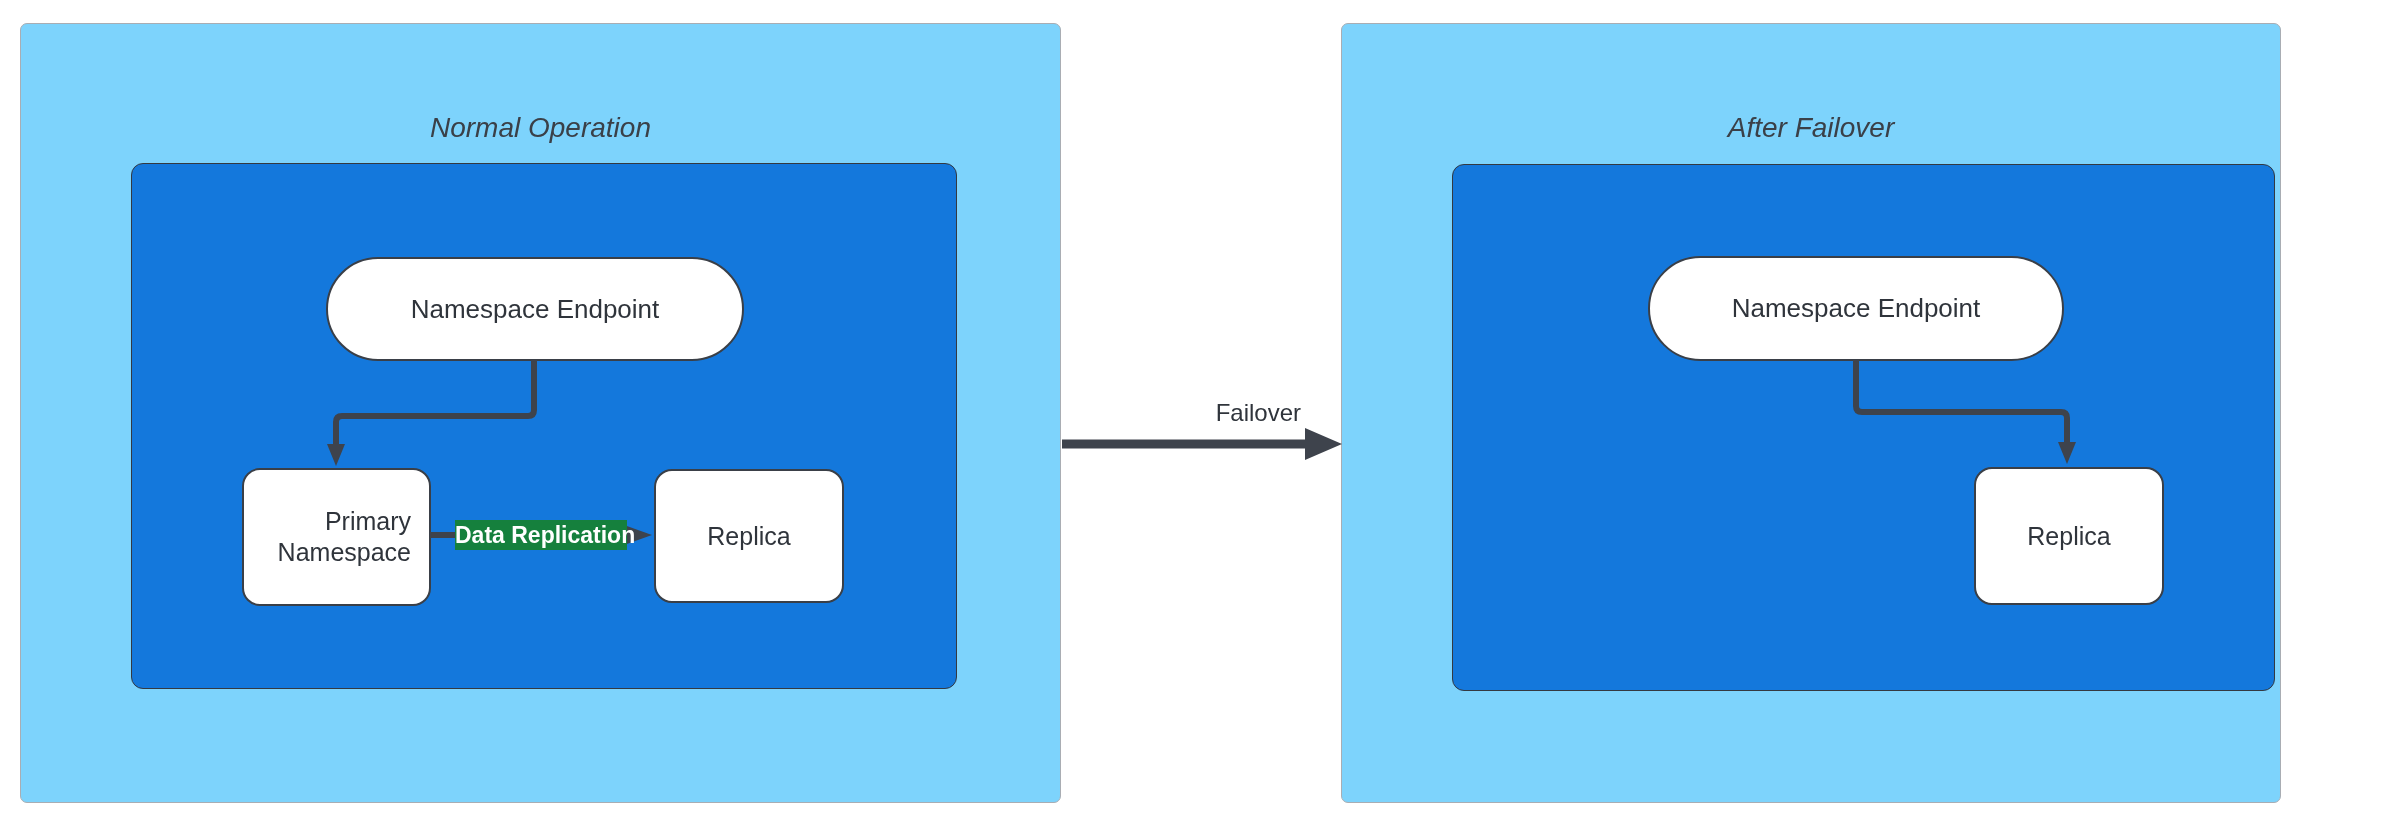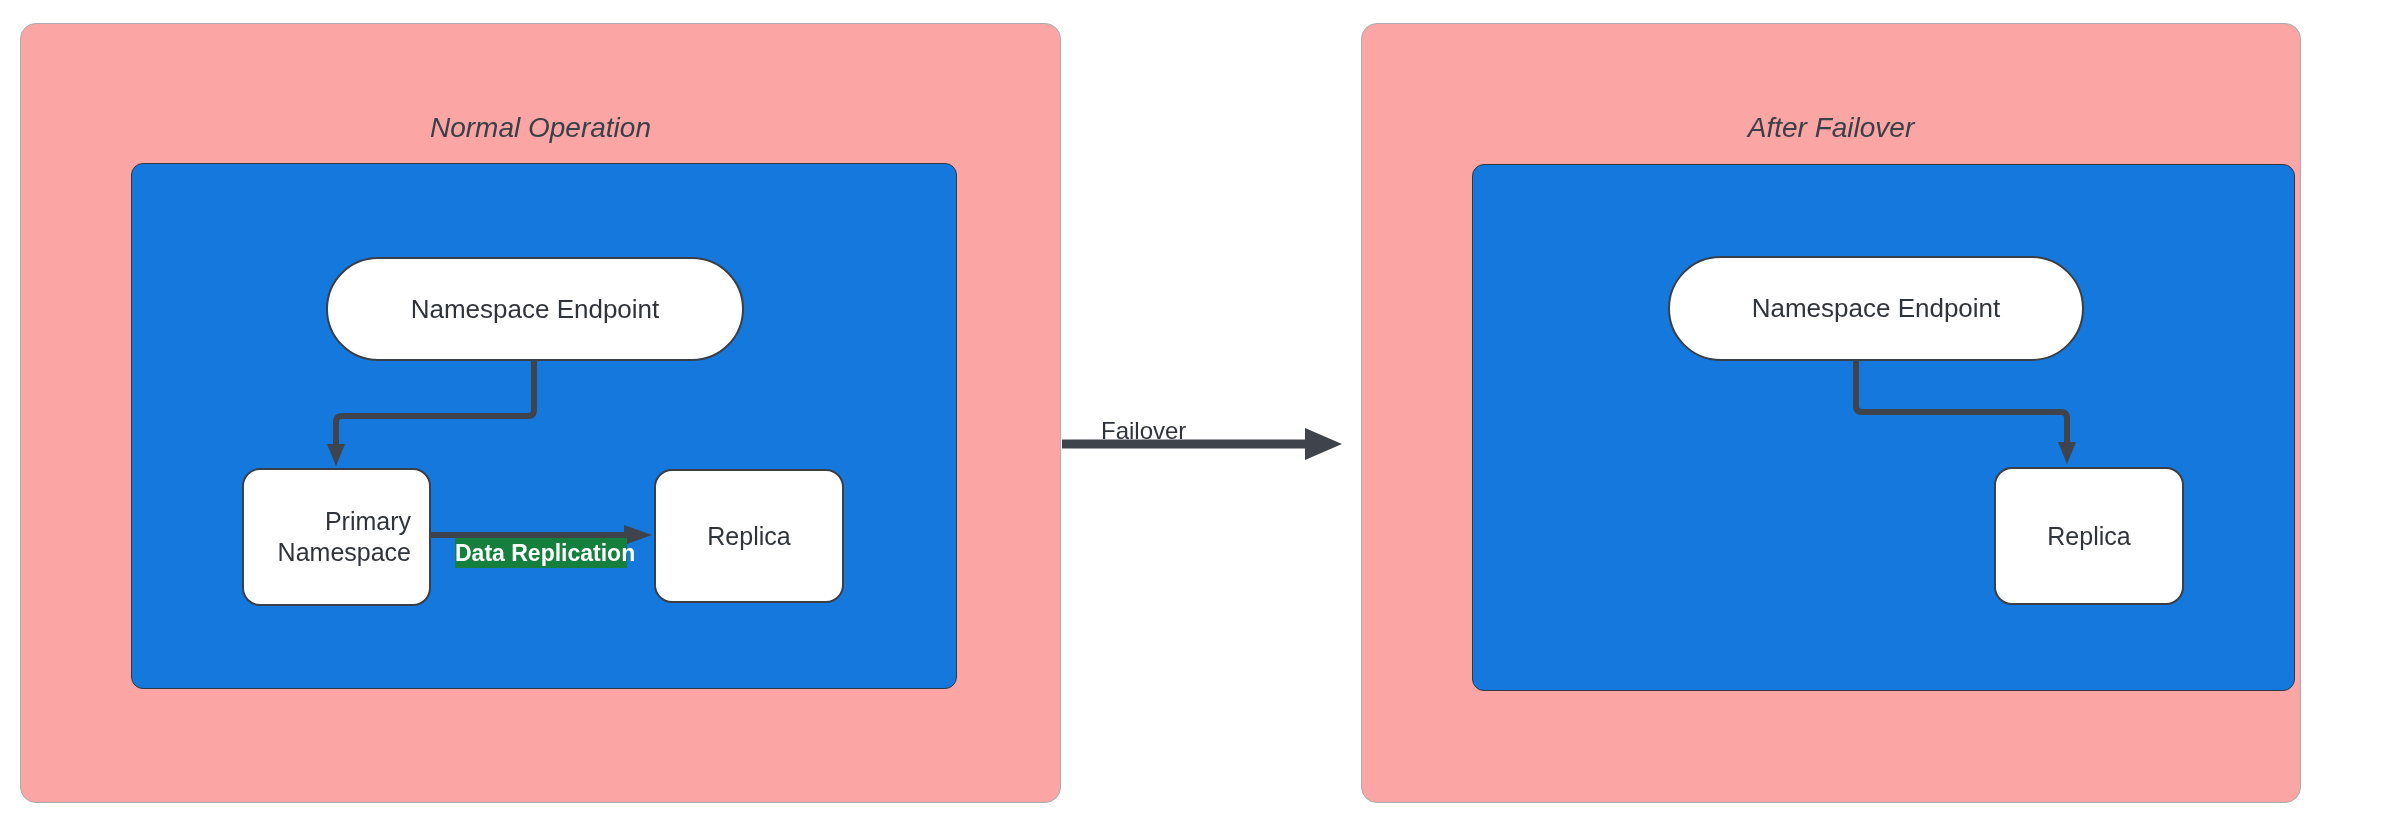--- a/index.html
+++ b/index.html
@@ -12,26 +12,26 @@
     height: 828px;
     background: #ffffff;
     overflow: hidden;
   }
 
   
   .panel {
     position: absolute;
     top: 23px;
     height: 780px;
-    background: #fca5a5;
+    background: #7dd3fc;
     border: 1.5px solid #a9adb3;
-    border-radius: 16px;
+    border-radius: 7px;
   }
   .panel.left  { left: 20px;   width: 1041px; }
-  .panel.right { left: 1341px; width: 940px; margin-left: 20px; }
+  .panel.right { left: 1341px; width: 940px; }
 
   .panel-title {
     position: absolute;
     top: 89px;
     left: 0;
     width: 100%;
     text-align: center;
     font-style: italic;
     font-size: 28px;
     line-height: 30px;
@@ -96,23 +96,22 @@
   .edges path.thick {
     fill: none;
     stroke: #3e434c;
     stroke-width: 9;
   }
   .edges path.head { fill: #3e434c; stroke: none; }
 
   
   .edge-label {
     position: absolute;
-    text-align: left;
+    text-align: right;
     white-space: nowrap;
-    margin-top: 18px;
   }
   .edge-label.replication {
     left: 455px; top: 520px; width: 172px; height: 30px;
     background: #15803d;
     color: #ffffff;
     font-weight: bold;
     font-size: 23px;
     line-height: 30px;
   }
   .edge-label.failover {

